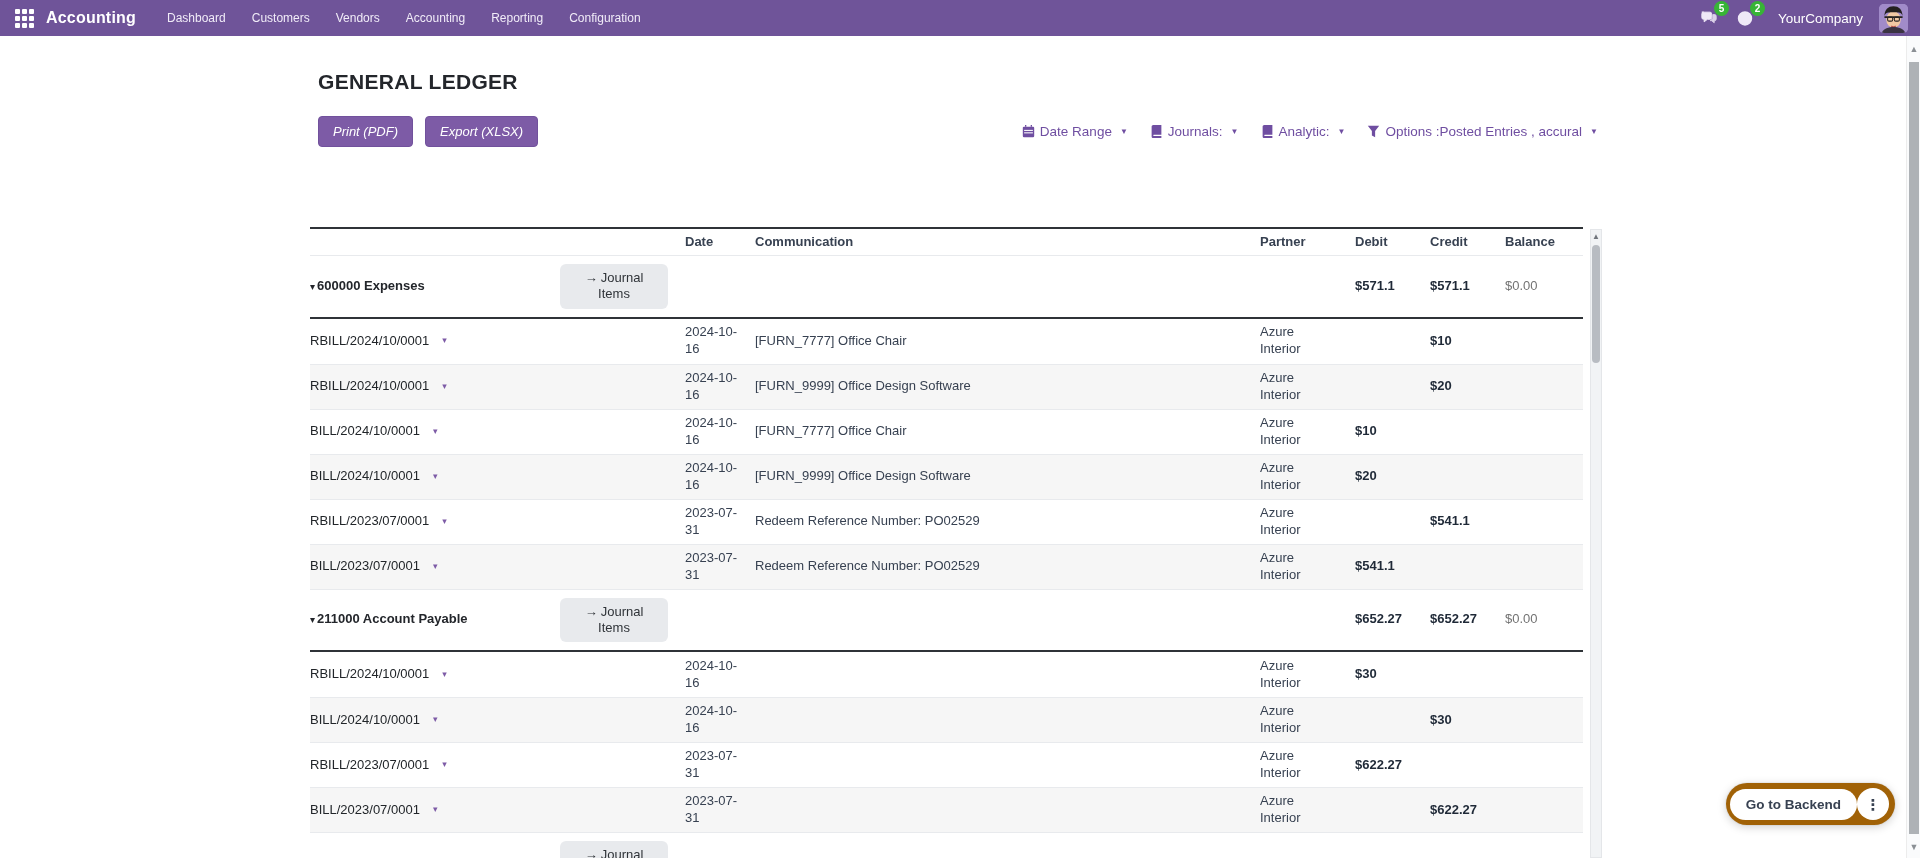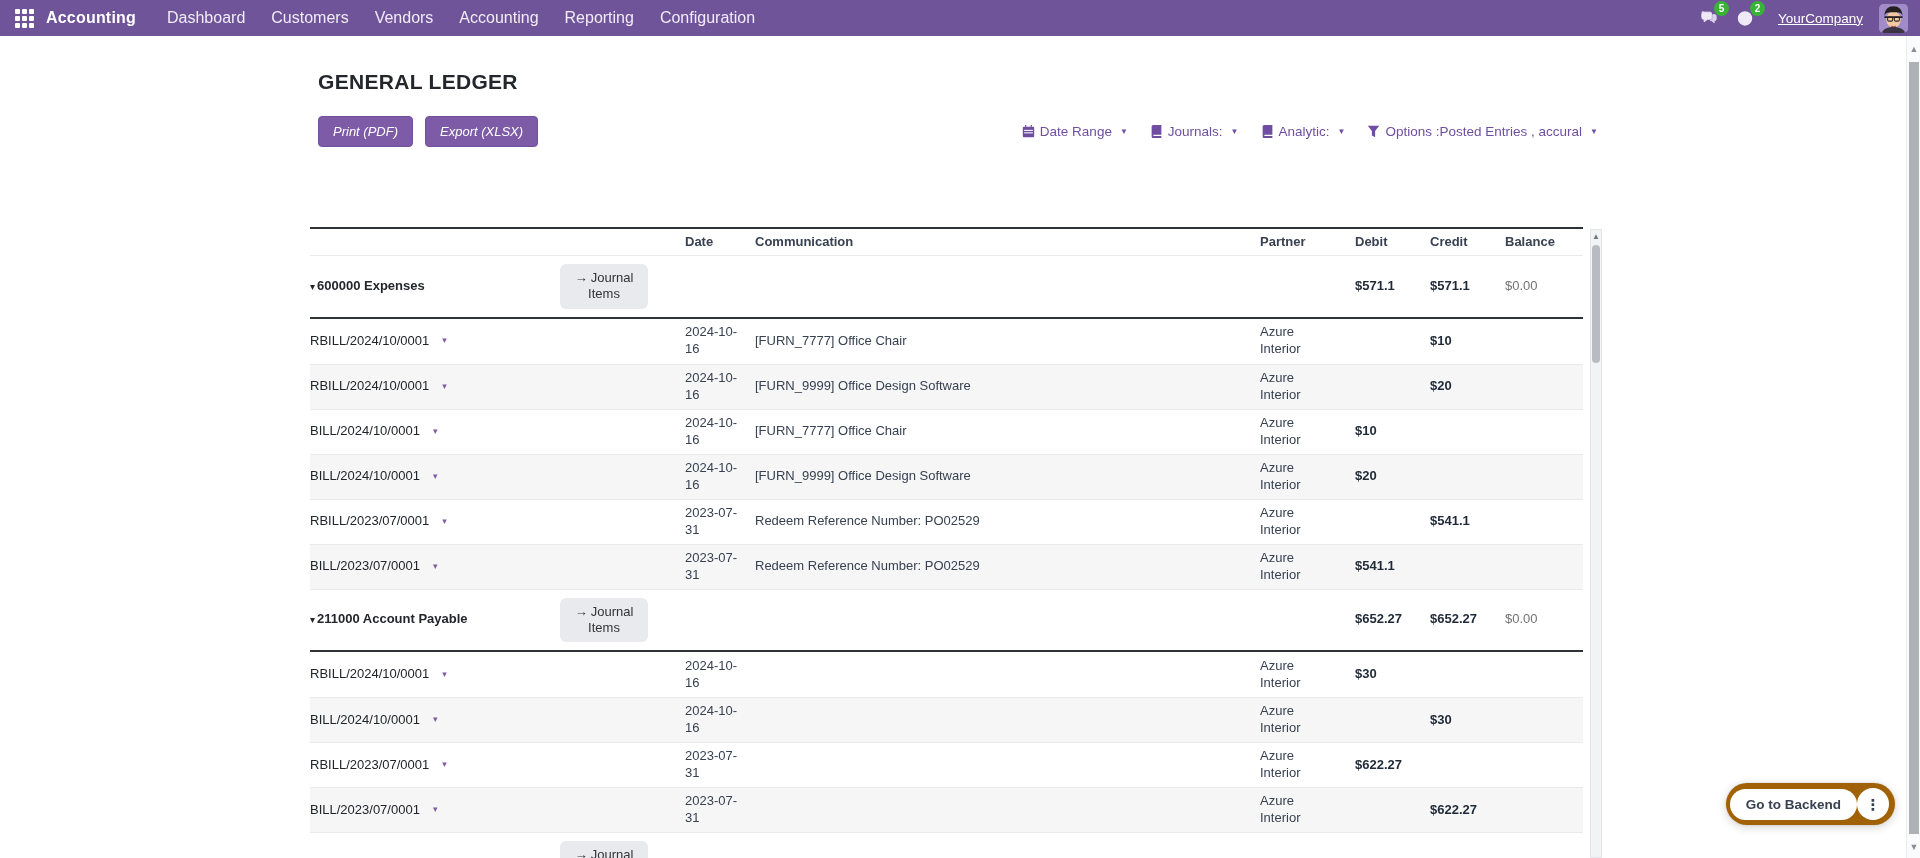--- a/index.html
+++ b/index.html
@@ -16,27 +16,27 @@
     font-family:"Liberation Sans","DejaVu Sans",sans-serif;color:#374151;}
 
   
   .navbar{position:absolute;left:0;top:0;width:1920px;height:36px;background:var(--navbar-bg);
     display:flex;align-items:center;padding:0 8px;color:#fff;z-index:50;}
   .apps-btn{width:32px;height:36px;display:flex;align-items:center;justify-content:center;cursor:pointer;}
   .grid-icon{display:grid;grid-template-columns:repeat(3,5px);grid-template-rows:repeat(3,5px);gap:2px;}
   .grid-icon i{background:#fff;border-radius:1px;}
   .brand{font-size:16px;font-weight:700;margin:0 18px 0 6px;letter-spacing:.2px;}
   .nav-menu{display:flex;height:36px;}
-  .nav-item{font-size:16px;line-height:36px;padding:0 13px;color:#f1ecf8;cursor:pointer;white-space:nowrap;}
+  .nav-item{font-size:12px;line-height:36px;padding:0 13px;color:#f1ecf8;cursor:pointer;white-space:nowrap;}
   .nav-right{margin-left:auto;display:flex;align-items:center;gap:10px;padding-right:4px;}
   .nav-ico{position:relative;width:26px;height:26px;display:flex;align-items:center;justify-content:center;cursor:pointer;}
   .nav-ico svg{width:18px;height:18px;fill:#efe9f7;stroke:#efe9f7;}
   .badge{position:absolute;top:-4px;right:-7px;min-width:15px;height:15px;border-radius:8px;
     background:var(--badge-green);color:#fff;font-size:10px;font-weight:700;line-height:15px;text-align:center;padding:0 3px;}
-  .company{font-size:13.5px;margin:0 6px 0 10px;text-decoration:underline;}
+  .company{font-size:13.5px;margin:0 6px 0 10px;}
   .avatar{width:29px;height:29px;border-radius:5px;overflow:hidden;background:#a791cc;cursor:pointer;}
 
   
   .report-title{position:absolute;left:318px;top:70px;font-size:21px;font-weight:700;color:var(--title-text);letter-spacing:.3px;}
   .actions-row{position:absolute;left:318px;top:116px;width:1280px;height:31px;display:flex;align-items:center;justify-content:space-between;}
   .btn-group{display:flex;gap:12px;}
   .btn-primary{background:var(--button-bg);color:#fff;font-size:13px;font-weight:500;border:1px solid #71519c;
     border-radius:4px;height:31px;padding:0 14px;cursor:pointer;font-family:inherit;font-style:italic;}
   .filters{display:flex;align-items:center;gap:22px;color:var(--filter-text);font-size:13.5px;}
   .filter-item{display:flex;align-items:center;gap:5px;cursor:pointer;white-space:nowrap;}
@@ -49,21 +49,21 @@
   .trow{display:grid;grid-template-columns:250px 125px 70px 505px 95px 75px 75px 78px;align-items:center;font-size:13px;}
   .thead{min-height:26px;align-items:center;font-weight:700;color:#374151;}
   .thead .cell{padding-top:5px;}
   .trow .cell{padding:4px 8px 4px 0;line-height:1.3;}
   .trow.group{min-height:57px;font-weight:600;color:#23262B;border-bottom:2px solid var(--dark-border);border-top:1px solid #e8eaed;}
   .trow.data{min-height:45px;}
   .trow.data + .trow.data{border-top:1px solid #e8eaed;}
   .trow.data.striped{background:rgba(0,0,0,.035);}
   .gname{padding-left:28px;display:flex;align-items:center;gap:2px;}
   .gcaret{font-size:10px;color:#23262B;}
-  .jbtn{width:88px;margin:4px auto;background:var(--group-btn-bg);border:none;border-radius:6px;
+  .jbtn{width:108px;margin:4px auto;background:var(--group-btn-bg);border:none;border-radius:6px;
     padding:6px 8px;font-size:13px;color:#2f3338;text-align:center;line-height:1.25;cursor:pointer;font-family:inherit;}
   .jbtn .arr{font-weight:700;margin-right:3px;}
   .entry-label{display:flex;align-items:center;gap:13px;padding-left:2px;color:#212529;font-weight:500;}
   .ecaret{font-size:9px;color:var(--button-bg);}
   .partner span{display:inline-block;max-width:62px;}
   .amount{font-weight:600;color:#1f2937;}
   .balance{font-weight:400;color:#737373;}
 
   
   .vscroll{position:absolute;left:1280px;top:2px;width:12px;height:629px;background:#f1f3f5;border:1px solid #e4e6e9;}

